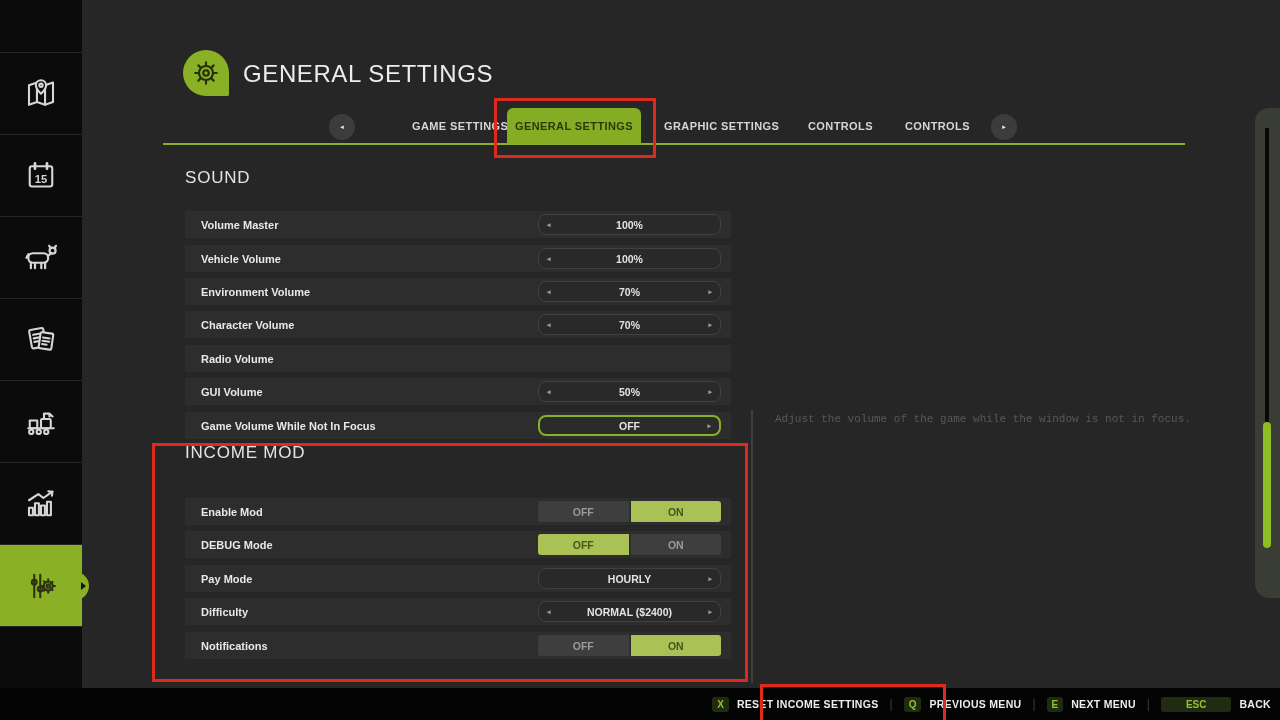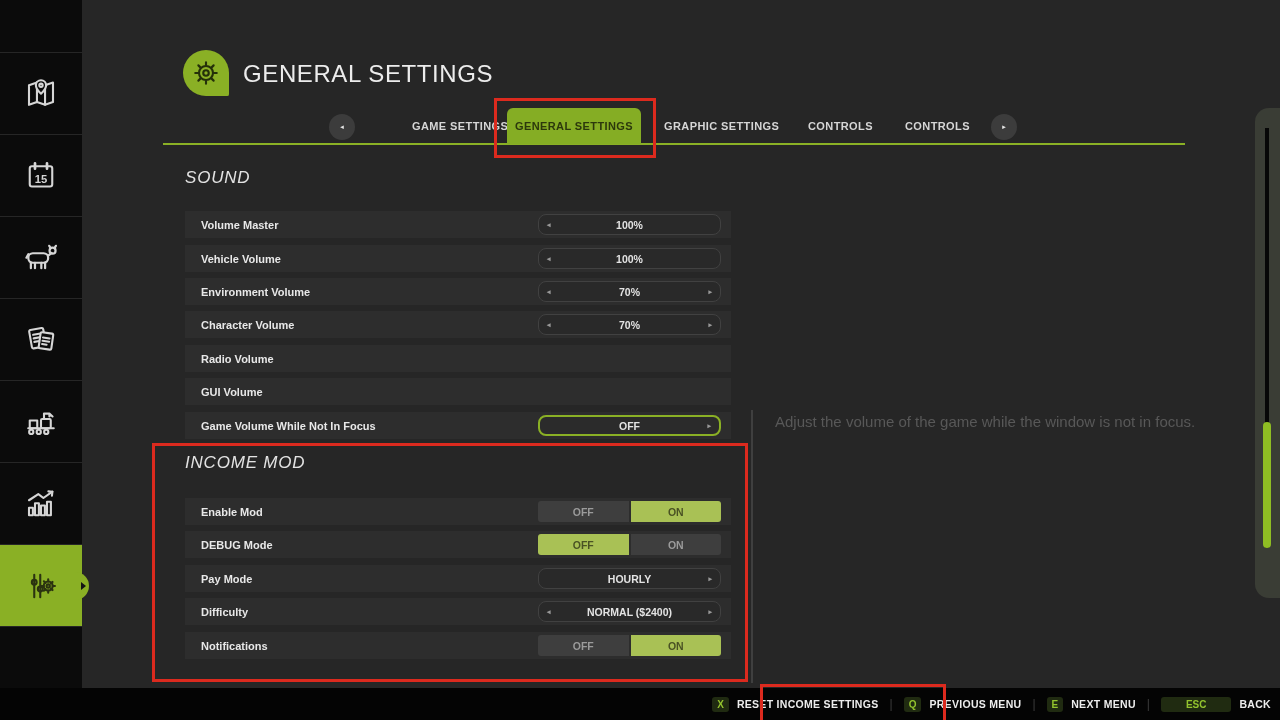--- a/index.html
+++ b/index.html
@@ -31,39 +31,39 @@
   
   .tab-underline { position:absolute; left:163px; top:143px; width:1022px; height:2px; background:#8ab025; }
   .circle-btn { position:absolute; top:114px; width:26px; height:26px; border-radius:50%; background:#3c3c3c;
     color:#e8e8e8; font-size:7px; display:flex; align-items:center; justify-content:center; }
   .tab { position:absolute; top:120px; font-size:11px; font-weight:bold; color:#d6d6d6; letter-spacing:0.4px; }
   .tab-active { position:absolute; left:507px; top:108px; width:134px; height:36px; background:#85ad24;
     border-radius:6px 6px 0 0; display:flex; align-items:center; justify-content:center;
     color:#2c380c; font-size:11px; font-weight:bold; letter-spacing:0.4px; }
 
   
-  .sec-title { position:absolute; left:185px; font-size:17px; color:#e3e3e3; letter-spacing:0.8px;font-style:italic; }
+  .sec-title { position:absolute; left:185px; font-size:17px; color:#e3e3e3; letter-spacing:0.8px; }
   .row { position:absolute; left:185px; width:546px; height:27px; background:#2d2d2d;
     display:flex; align-items:center; justify-content:space-between; padding:0 10px 0 16px; }
   .rlabel { font-size:11px; font-weight:bold; color:#e8e8e8;text-align:right; }
   .stepper { position:relative; width:183px; height:21px; background:#292929; border:1px solid #414141;
     border-radius:8px; display:flex; align-items:center; justify-content:center;
     color:#e3e3e3; font-size:10.5px; font-weight:bold; }
   .stepper.focused { border:2px solid #8ab025; background:#2b2b2b; }
   .arr { position:absolute; top:50%; transform:translateY(-50%); font-size:7px; color:#999; }
   .arr.l { left:8px; } .arr.r { right:8px; }
   .toggle { display:flex; width:183px; height:21px; gap:2px; }
   .seg { flex:1; display:flex; align-items:center; justify-content:center; font-size:10.5px; font-weight:bold;
     background:#3e3e3e; color:#9b9b9b; }
   .seg:first-child { border-radius:3px 0 0 3px; } .seg:last-child { border-radius:0 3px 3px 0; }
   .seg.active { background:#a9c155; color:#4a5224; }
   .list-scroll { position:absolute; left:751px; top:410px; width:2px; height:273px; background:#3f3f3f; }
 
   
-  .desc { position:absolute; left:775px; top:413px; font-size:15px; color:#585858; }
+  .desc { position:absolute; left:775px; top:413px; font-size:11px; color:#585858;font-family:Liberation Mono, monospace; }
   .scroll-wrap { position:absolute; right:0; top:108px; width:25px; height:490px; background:#3a3d35;
     border-radius:14px 0 0 14px; }
   .scroll-track { position:absolute; left:10px; top:20px; width:4px; height:420px; background:#070707; }
   .scroll-thumb { position:absolute; left:8px; top:314px; width:8px; height:126px; background:#8fbe23; border-radius:4px; }
 
   
   .bbar { position:absolute; left:0; bottom:0; width:1280px; height:32px; background:#040404; z-index:10;
     display:flex; align-items:center; justify-content:flex-end; gap:11px; padding-right:9px; }
   .bitem { display:flex; align-items:center; gap:8px; }
   .key { background:#202b11; color:#93c32e; font-size:10px; font-weight:bold; padding:2px 5px;
@@ -204,31 +204,36 @@
     <span class="arr l">◂</span>
     <span>70%</span>
     <span class="arr r">▸</span>
   </div>
 </div>
 <div class="row" style="top:345px">
   <span class="rlabel">Radio Volume</span>
 </div>
 <div class="row" style="top:378px">
   <span class="rlabel">GUI Volume</span>
+  <div class="stepper">
+    <span class="arr l">◂</span>
+    <span>50%</span>
+    <span class="arr r">▸</span>
+  </div>
 </div>
 <div class="row" style="top:412px">
   <span class="rlabel">Game Volume While Not In Focus</span>
   <div class="stepper focused">
 
     <span>OFF</span>
     <span class="arr r">▸</span>
   </div>
 </div>
 
-<div class="sec-title" style="top:453px">INCOME MOD</div>
+<div class="sec-title" style="top:443px">INCOME MOD</div>
 
 <div class="row" style="top:498px">
   <span class="rlabel">Enable Mod</span>
   <div class="toggle">
     <div class="seg">OFF</div>
     <div class="seg active">ON</div>
   </div>
 </div>
 <div class="row" style="top:531px">
   <span class="rlabel">DEBUG Mode</span>

